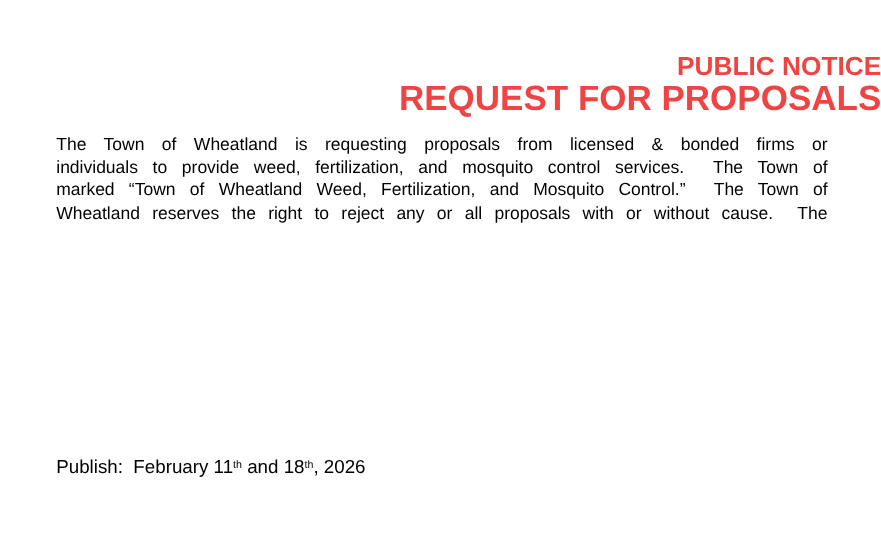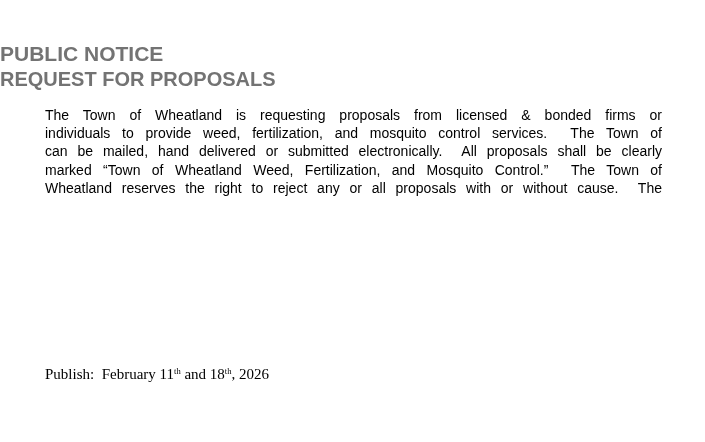--- a/index.html
+++ b/index.html
@@ -18,32 +18,32 @@
     position: relative;
     width: 705px;
     height: 442px;
     background: #ffffff;
   }
   .title {
     position: absolute;
     left: 0;
     width: 705px;
     margin: 0;
-    text-align: left;
+    text-align: right;
     font-weight: 700;
-    color: #737373;
+    color: #ef4444;
   }
   .title1 {
     top: 42px;
     font-size: 21px;
     line-height: 23px;
   }
   .title2 {
     top: 66px;
-    font-size: 20px;
+    font-size: 28px;
     line-height: 26px;
   }
   .body-block {
     position: absolute;
     top: 94px;
     left: 45px;
     width: 617px;
     font-size: 14px;
     line-height: 18.2px;
     margin-top: 12px;
@@ -61,30 +61,28 @@
   }
   .u {
     text-decoration: underline;
   }
   .publish-block {
     position: absolute;
     top: 362px;
     left: 45px;
     font-size: 15px;
     line-height: 19px;
-    font-family: Liberation Serif, serif;
   }
 </style>
 </head>
 <body style="background: rgb(255, 255, 255); color: rgb(0, 0, 0);">
 
 <div class="page">
   <h1 class="title title1">PUBLIC NOTICE</h1>
   <h2 class="title title2">REQUEST FOR PROPOSALS</h2>
   <div class="body-block">
       <div class="line"><span>The Town of Wheatland is requesting proposals from licensed &amp; bonded firms or</span></div>
       <div class="line"><span>individuals to provide weed, fertilization, and mosquito control services.&nbsp; The Town of</span></div>
-      <div class="line"><span>can be mailed, hand delivered or submitted electronically.&nbsp; All proposals shall be clearly</span></div>
       <div class="line"><span>marked “Town of Wheatland Weed, Fertilization, and Mosquito Control.”&nbsp; The Town of</span></div>
       <div class="line"><span>Wheatland reserves the right to reject any or all proposals with or without cause.&nbsp; The</span></div>
     </div>
   <div class="publish-block"><span>Publish:&nbsp; February 11</span><span class="sup">th</span><span> and 18</span><span class="sup">th</span><span>, 2026</span></div>
 </div>
 
 </body></html>

